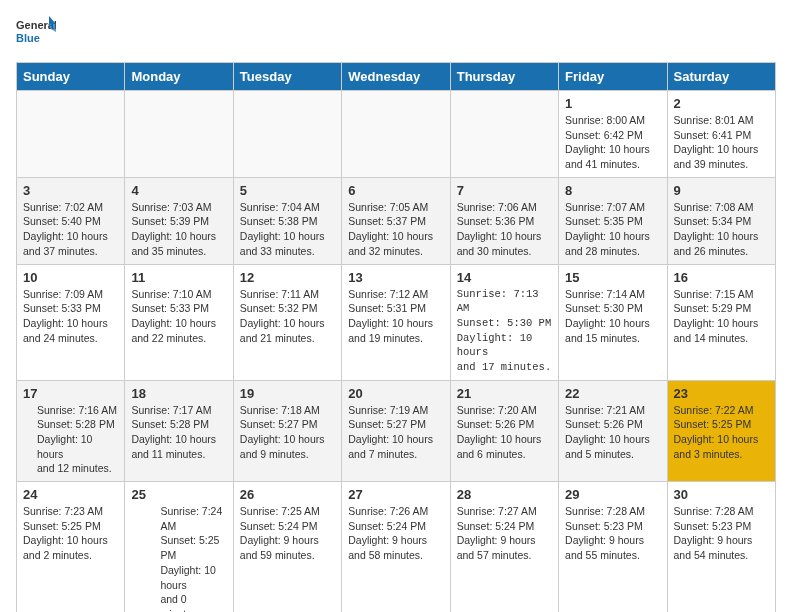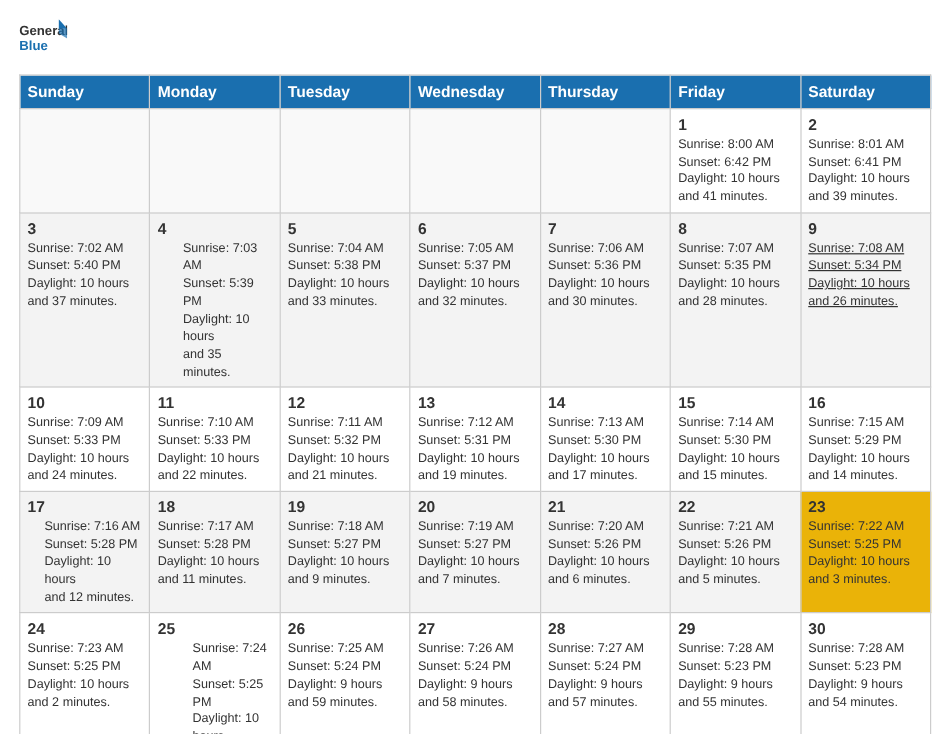--- a/index.html
+++ b/index.html
@@ -123,21 +123,21 @@
       <tr>
         <td style="background: rgb(243, 243, 243);">
           <span class="day-num">3</span>
           <div class="day-info" style="white-space: pre-line;">Sunrise: 7:02 AM
 Sunset: 5:40 PM
 Daylight: 10 hours
 and 37 minutes.</div>
         </td>
         <td style="background: rgb(243, 243, 243);">
           <span class="day-num">4</span>
-          <div class="day-info" style="white-space: pre-line; margin-left: 21px;">Sunrise: 7:03 AM
+          <div class="day-info" style="white-space: pre-line;">Sunrise: 7:03 AM
 Sunset: 5:39 PM
 Daylight: 10 hours
 and 35 minutes.</div>
         </td>
         <td style="background: rgb(243, 243, 243);">
           <span class="day-num">5</span>
           <div class="day-info" style="white-space: pre-line;">Sunrise: 7:04 AM
 Sunset: 5:38 PM
 Daylight: 10 hours
 and 33 minutes.</div>
@@ -158,21 +158,21 @@
         </td>
         <td style="background: rgb(243, 243, 243);">
           <span class="day-num">8</span>
           <div class="day-info" style="white-space: pre-line;">Sunrise: 7:07 AM
 Sunset: 5:35 PM
 Daylight: 10 hours
 and 28 minutes.</div>
         </td>
         <td style="background: rgb(243, 243, 243);">
           <span class="day-num">9</span>
-          <div class="day-info" style="white-space: pre-line; text-decoration: underline;">Sunrise: 7:08 AM
+          <div class="day-info" style="white-space: pre-line;">Sunrise: 7:08 AM
 Sunset: 5:34 PM
 Daylight: 10 hours
 and 26 minutes.</div>
         </td>
       </tr>
       <tr>
         <td>
           <span class="day-num">10</span>
           <div class="day-info" style="white-space: pre-line;">Sunrise: 7:09 AM
 Sunset: 5:33 PM
@@ -195,21 +195,21 @@
         </td>
         <td>
           <span class="day-num">13</span>
           <div class="day-info" style="white-space: pre-line;">Sunrise: 7:12 AM
 Sunset: 5:31 PM
 Daylight: 10 hours
 and 19 minutes.</div>
         </td>
         <td>
           <span class="day-num">14</span>
-          <div class="day-info" style="white-space: pre-line;">Sunrise: 7:13 AM
+          <div class="day-info" style="white-space: pre-line; font-family: Liberation Mono, monospace;">Sunrise: 7:13 AM
 Sunset: 5:30 PM
 Daylight: 10 hours
 and 17 minutes.</div>
         </td>
         <td>
           <span class="day-num">15</span>
           <div class="day-info" style="white-space: pre-line;">Sunrise: 7:14 AM
 Sunset: 5:30 PM
 Daylight: 10 hours
 and 15 minutes.</div>

